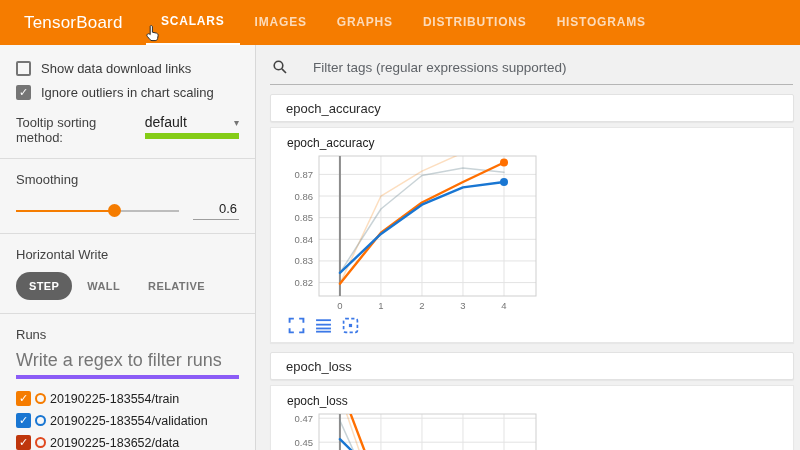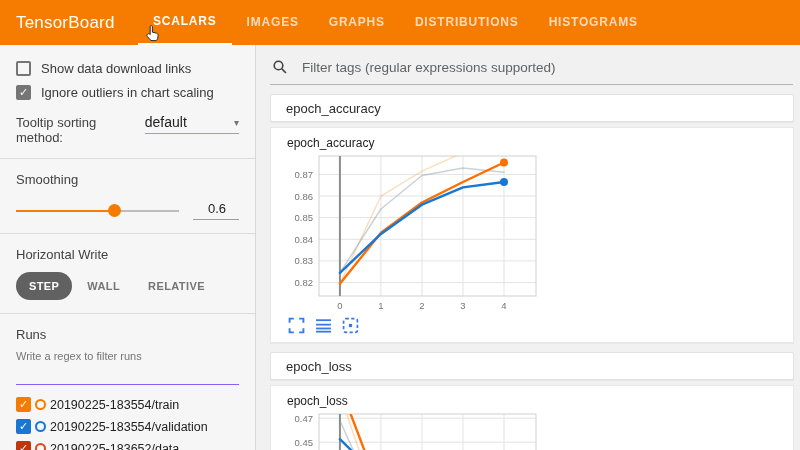--- a/index.html
+++ b/index.html
@@ -1,20 +1,20 @@
 <!DOCTYPE html>
 <html><head>
 <meta charset="utf-8">
 <style>
   * { box-sizing: border-box; margin: 0; padding: 0; }
   html,body { width:800px; height:450px; overflow:hidden; }
   body { font-family:"Liberation Sans", sans-serif; background:#f1f1f1; position:relative; }
 
   
-  .hdr { height:45px; display:flex; align-items:stretch; color:#fff; }
+  .hdr { height:45px; display:flex; align-items:stretch; color:#fff;padding-left:8px; }
   .logo { font-size:17px; line-height:45px; padding:0 0 0 16px; width:138px; letter-spacing:.2px; }
   .tabs { display:flex; }
   .tab { padding:0 15px; line-height:45px; font-size:12px; font-weight:bold; letter-spacing:.8px;
          color:rgba(255,255,255,.72); cursor:pointer; }
   .tab.active { color:#fff; border-bottom:2px solid #fff; line-height:43px; }
 
   
   .content { display:flex; height:405px; }
   .sidebar { width:256px; background:#f6f6f6; border-right:1px solid #d8d8d8; padding:16px 16px 0 16px;
              font-size:13px; color:#3a3a3a; overflow:hidden; }
@@ -26,44 +26,44 @@
          display:flex; align-items:center; justify-content:center; color:#fff; font-size:11px; }
   .box.checked { background:#757575; }
   .box.checked::after { content:"✓"; }
   .rbox { width:15px; height:15px; border-radius:2px; flex:0 0 15px; display:flex; align-items:center;
           justify-content:center; color:#fff; font-size:11px; }
   .rbox::after { content:"✓"; }
   .swatch { width:11px; height:11px; border-radius:50%; border:2px solid #999; flex:0 0 11px; }
 
   .tooltip-row { margin-top:14px; display:flex; align-items:baseline; }
   .select { display:inline-flex; justify-content:space-between; align-items:center; width:102px;
-            margin-left:8px; border-bottom:1px solid #84cc16; padding-bottom:3px; font-size:14px; color:#212121; cursor:pointer; }
+            margin-left:8px; border-bottom:6px solid #84cc16; padding-bottom:3px; font-size:14px; color:#212121; cursor:pointer; }
   .select .arrow { color:#757575; font-size:10px; }
 
   .divider { border-top:1px solid #dcdcdc; margin:13px -16px; }
 
   .side-label { font-size:13px; color:#424242; }
   .slider-row { display:flex; align-items:center; gap:14px; margin-top:14px; }
   .slider { position:relative; flex:1; height:14px; cursor:pointer; }
   .track { position:absolute; left:0; right:0; top:6px; height:2px; background:#bdbdbd; }
   .fill  { height:100%; width:60%; }
   .thumb { position:absolute; top:0; width:13px; height:13px; border-radius:50%; }
-  .sval { width:46px; text-align:center; font-size:13px; color:#212121; border-bottom:1px solid #9e9e9e; padding:0 2px 3px 4px; }
+  .sval { width:46px; text-align:right; font-size:13px; color:#212121; border-bottom:1px solid #9e9e9e; padding:0 2px 3px 4px; }
 
   .axis-btns { display:flex; gap:2px; margin-top:10px; }
   .abtn { padding:8px 13px; font-size:11px; font-weight:bold; letter-spacing:.4px; color:#757575;
           border-radius:14px; cursor:pointer; }
   .abtn.sel { background:#616161; color:#fff; }
 
-  .runs-filter { margin:8px 0 12px 0; border-bottom:1px solid #8b5cf6; padding-bottom:22px;
-                 font-size:11px; color:#757575; }
+  .runs-filter { margin:8px 0 12px 0; border-bottom:4px solid #8b5cf6; padding-bottom:4px;
+                 font-size:18px; color:#757575; }
   .run-row { display:flex; align-items:center; gap:4px; margin-bottom:7px; font-size:12.5px; color:#212121; cursor:pointer; }
 
   
-  .search-row { display:flex; align-items:center; gap:14px; padding:6px 2px 9px 2px;
+  .search-row { display:flex; align-items:center; gap:25px; padding:6px 2px 9px 2px;
                 border-bottom:1px solid #b5b5b5; margin-right:7px; }
   .search-row .ph { font-size:13.5px; color:#5f6368; }
 
   .section-bar { background:#fff; border:1px solid #e2e2e2; border-radius:2px; height:28px; line-height:27px;
                  padding-left:15px; font-size:13px; color:#2b2b2b; margin:9px 6px 0 0;
                  box-shadow:0 1px 1px rgba(0,0,0,.05); cursor:pointer; }
   .panel { background:#fff; border:1px solid #e7e7e7; margin:5px 6px 0 0; padding:5px 0 8px 12px;
            box-shadow:0 1px 1px rgba(0,0,0,.04); }
   .card-title { font-size:12px; color:#212121; margin:3px 0 0 4px; }
   .chart { line-height:0; }

